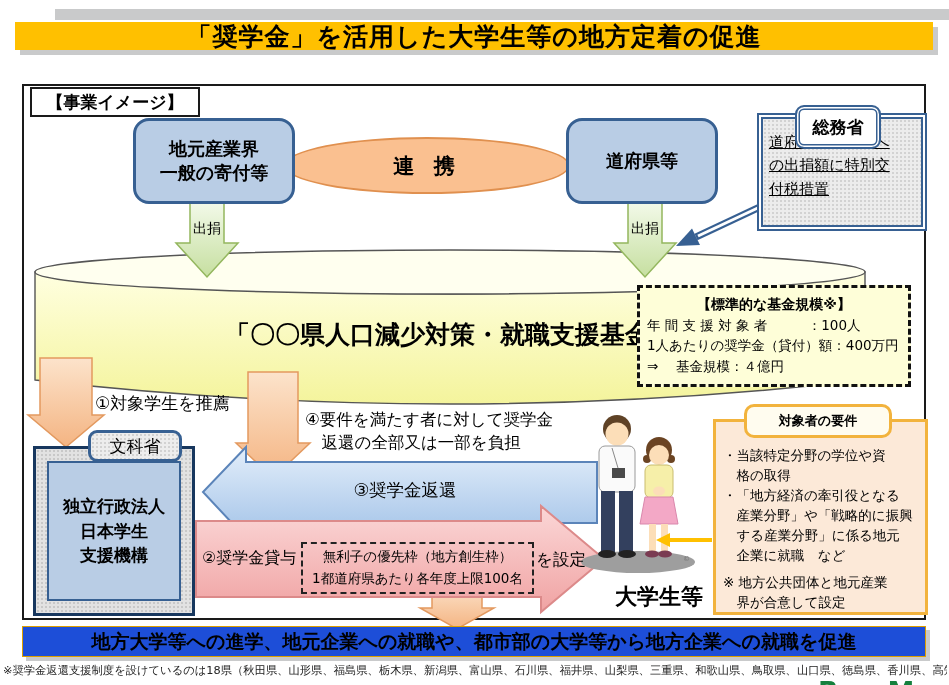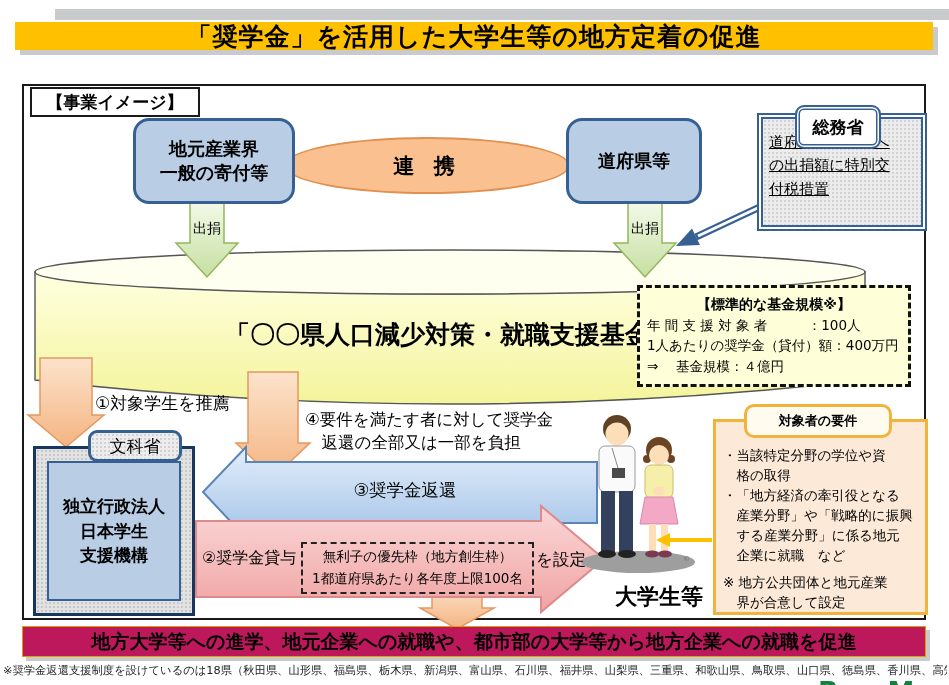--- a/index.html
+++ b/index.html
@@ -26,21 +26,21 @@
   .section-label { left:30px; top:87px; width:170px; height:30px; background:#fff; border:2px solid #1a1a1a; font-weight:bold; font-size:17px; z-index:6; }
 
   svg.overlay { position:absolute; left:0; top:0; z-index:2; pointer-events:none; }
 
   
   .blue-box {
     background:#B9CDE5; border:3px solid #376092; border-radius:16px;
     font-weight:bold; font-size:18px; line-height:1.35; z-index:4;
   }
   .local-industry-box { left:133px; top:118px; width:162px; height:86px; }
-  .prefectures-box    { left:566px; top:118px; width:136px; height:86px; }
+  .prefectures-box    { left:566px; top:118px; width:152px; height:86px; }
 
   .cooperation-ellipse {
     left:284px; top:137px; width:286px; height:57px; background:#FAC090;
     border:2px solid #E0904F; border-radius:50%; font-weight:bold; font-size:21px;
     letter-spacing:6px; z-index:3;
   }
 
   
   .somusho-box {
     left:757px; top:113px; width:170px; height:118px;
@@ -105,21 +105,21 @@
     border:3px solid #F2B33D; z-index:4; padding:24px 0 0 7px;
   }
   .requirements-items { font-size:13.5px; line-height:1.48; }
   .requirements-note  { font-size:13.5px; line-height:1.48; margin-top:7px; }
   .requirements-header {
     left:744px; top:404px; width:148px; height:34px; background:#FFFCEF;
     border:3px solid #F2B33D; border-radius:10px; font-weight:bold; font-size:13px; z-index:5;
   }
 
   .bottom-banner {
-    left:22px; top:626px; width:904px; height:31px; background:#be185d;
+    left:22px; top:626px; width:904px; height:31px; background:#1d4ed8;
     border:1px solid #DD9F00; box-shadow:4px 4px 0 #C9CACB; z-index:4;
     font-weight:bold; font-size:19px;
   }
   .footnote { left:3px; top:663px; width:944px; height:18px; font-size:11.3px; color:#222; white-space:nowrap; overflow:hidden; z-index:2; }
   .watermark {
     left:818px; top:676px; width:131px; height:40px; z-index:7;
     color:#15803d; font-weight:bold; font-size:27px; letter-spacing:-1px;
     text-shadow:0 0 2px rgba(255,255,255,.7);
   }
 </style>

